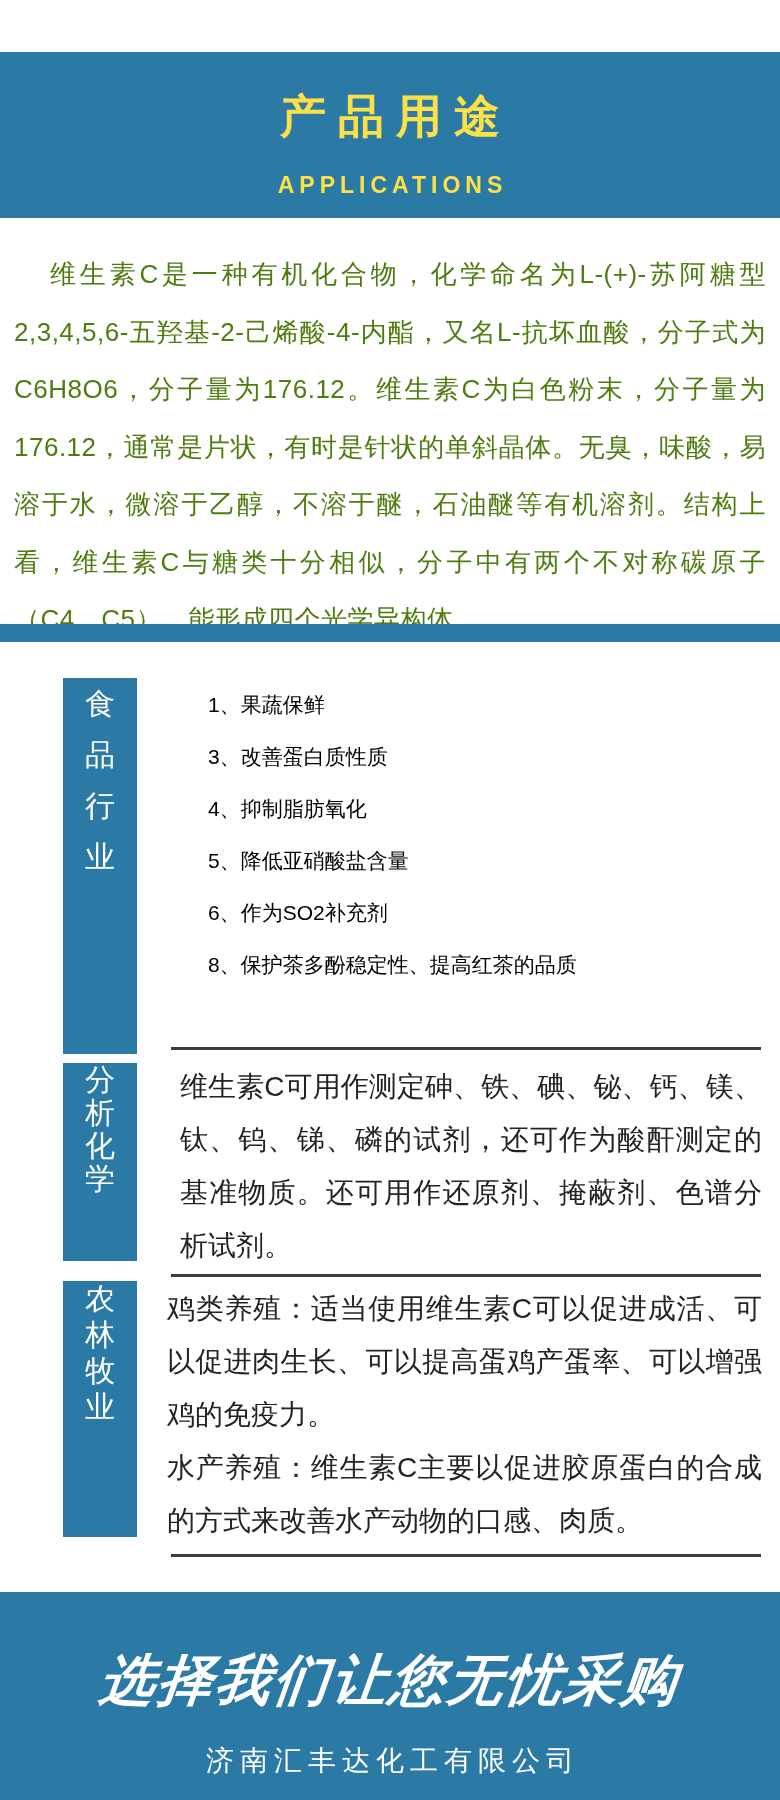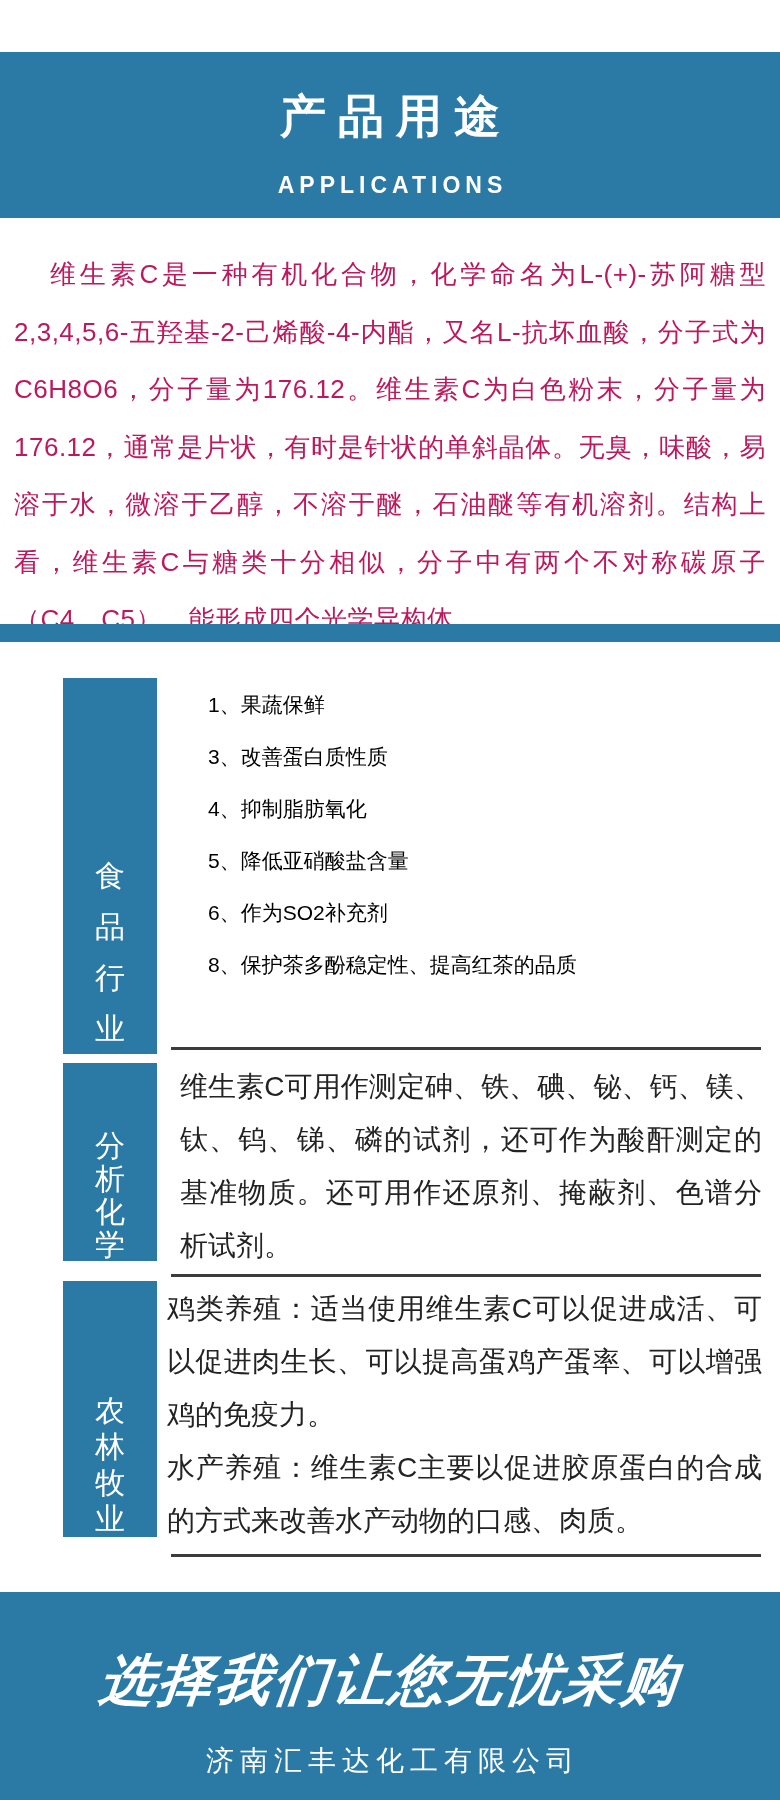--- a/index.html
+++ b/index.html
@@ -2,35 +2,35 @@
 <html><head>
 <meta charset="utf-8">
 <style>
   * { margin:0; padding:0; box-sizing:border-box; }
   html,body { background:#ffffff; }
   body { font-family:"Liberation Sans","DejaVu Sans",sans-serif; }
   .page { position:relative; width:780px; height:1800px; margin:0 auto; background:#ffffff; overflow:hidden; }
 
   
   .header-band { position:absolute; top:52px; left:0; width:780px; height:166px;
-    background:#2b7aa6; color:#ffffff; text-align:center; }
+    background:#2b7aa6; color:#fde047; text-align:center; }
   .header-title { margin-top:34px; font-size:46px; font-weight:bold; letter-spacing:12px; text-indent:12px; }
   .header-sub { margin-top:24px; font-size:23px; font-weight:bold; letter-spacing:5px; text-indent:5px; }
 
   
   .intro { position:absolute; top:246px; left:14px; width:752px;
-    font-size:26px; line-height:57.5px; color:#be185d; text-align:justify;
+    font-size:26px; line-height:57.5px; color:#4d7c0f; text-align:justify;
     text-indent:36px; letter-spacing:0.5px; }
 
   
   .divider { position:absolute; top:624px; left:0; width:780px; height:18px; background:#2b7aa6; }
 
   
-  .label-block { position:absolute; left:63px; width:94px; background:#2b7aa6;
-    display:flex; align-items:flex-end; justify-content:center; }
+  .label-block { position:absolute; left:63px; width:74px; background:#2b7aa6;
+    display:flex; align-items:flex-start; justify-content:center; }
   .label-block .vlabel { width:32px; color:#ffffff; font-size:30px; text-align:center;
     word-break:break-all; }
   .block-food { top:678px; height:376px; }
   .block-food .vlabel { line-height:51px; }
   .block-analysis { top:1063px; height:198px; }
   .block-analysis .vlabel { line-height:33px; }
   .block-agro { top:1281px; height:256px; }
   .block-agro .vlabel { line-height:36px; }
 
   

